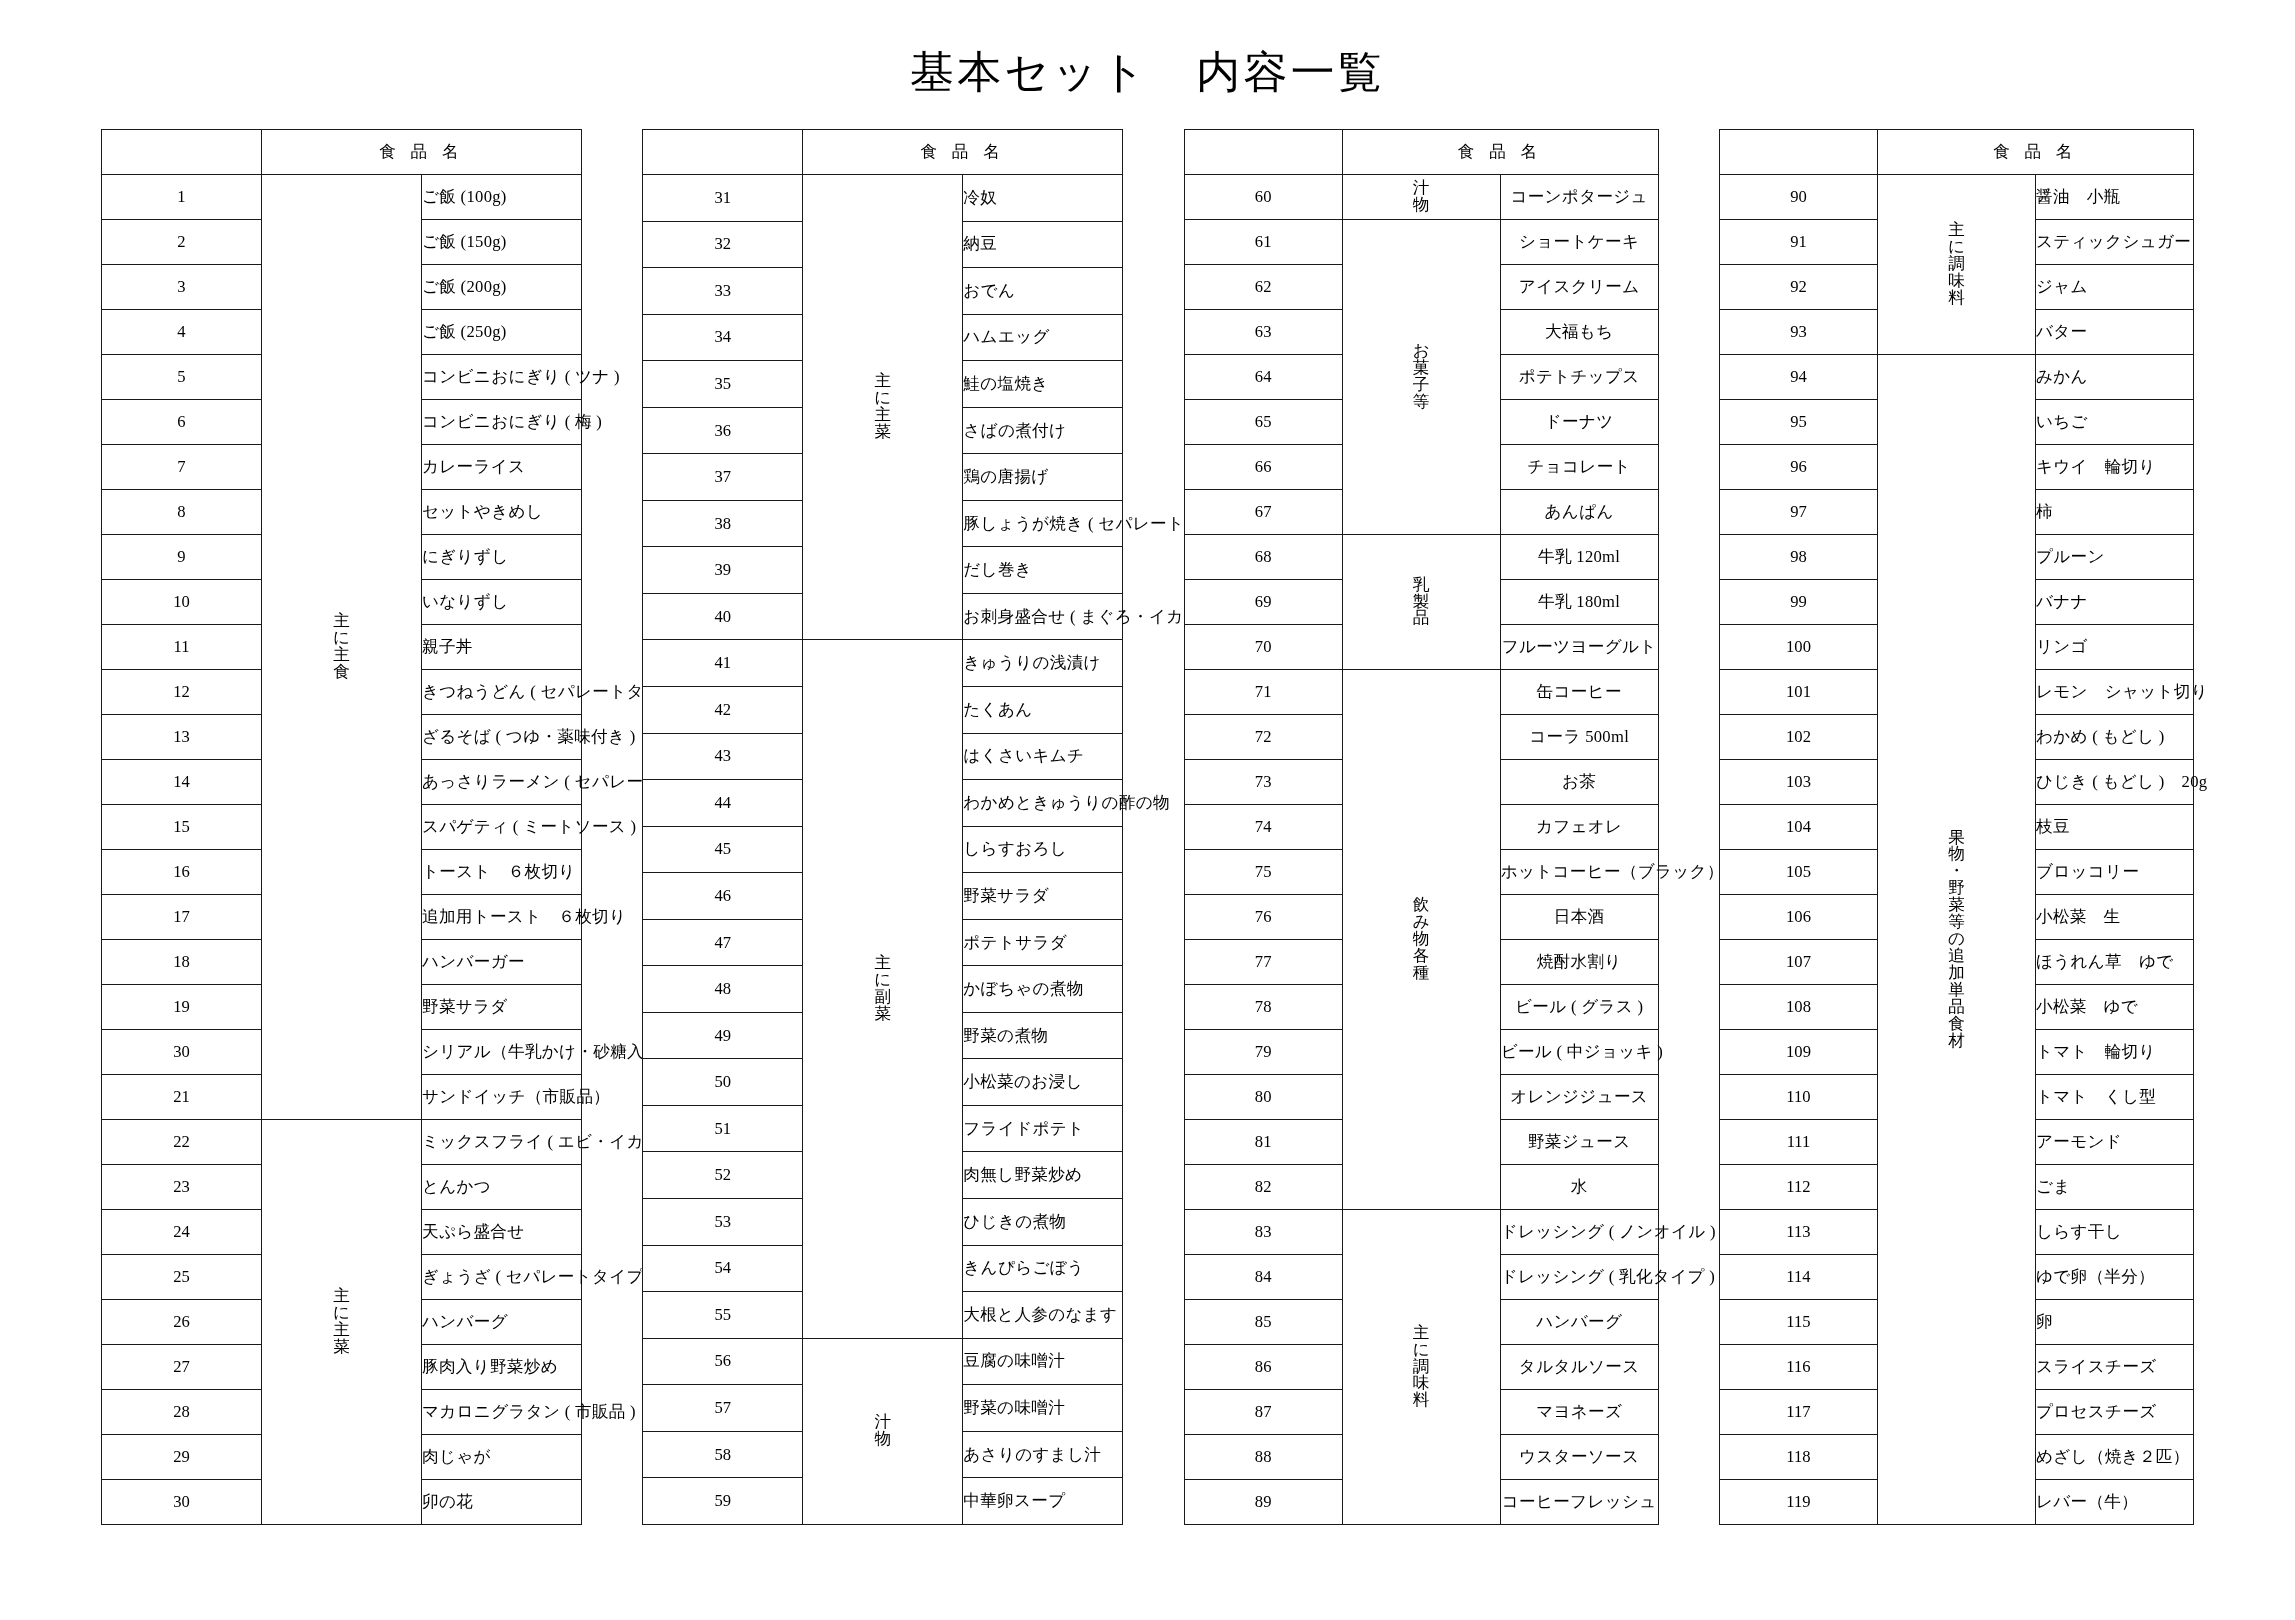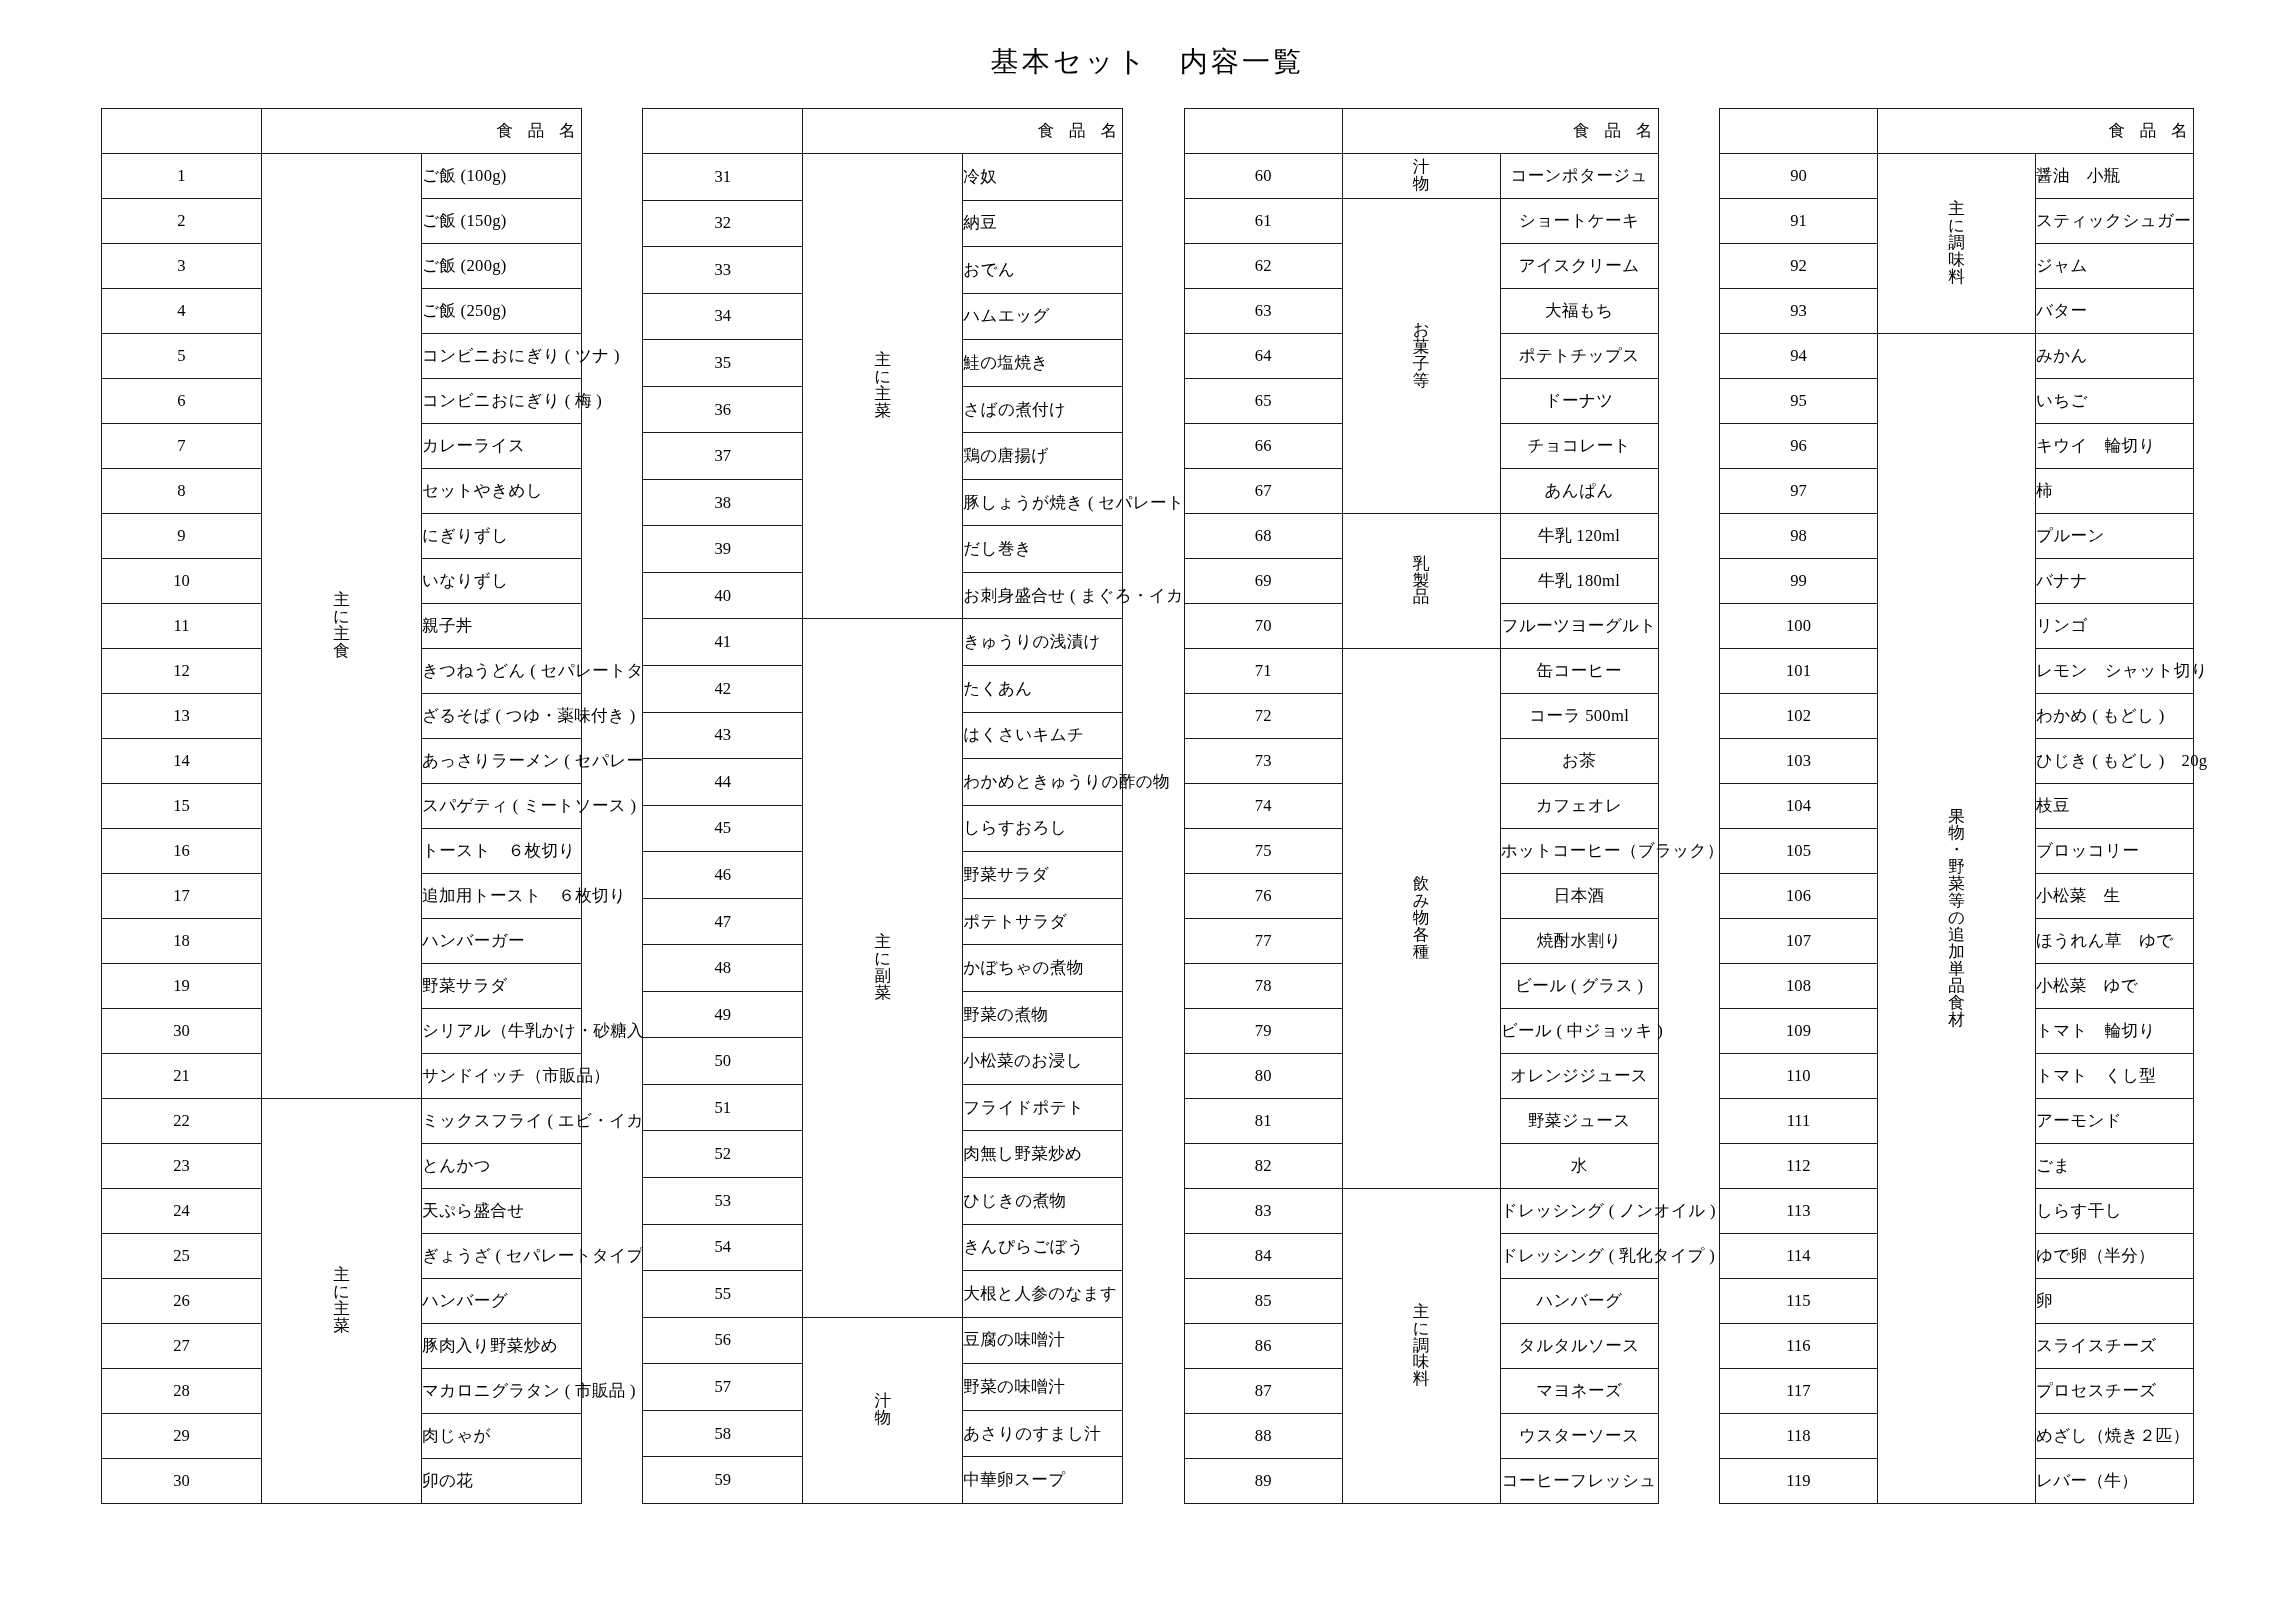--- a/index.html
+++ b/index.html
@@ -17,21 +17,21 @@
   }
   .page {
     width: 2295px;
     height: 1621px;
     position: relative;
     box-sizing: border-box;
     padding: 0;
   }
   .doc-title {
     text-align: center;
-    font-size: 28px;
+    font-size: 44px;
     font-weight: 400;
     letter-spacing: 3.2px;
     margin: 43px 0 0 0;
     font-family: "Liberation Serif", serif;
   }
   .columns {
     display: flex;
     justify-content: space-between;
     padding: 27px 101px 0 101px;
     box-sizing: border-box;
@@ -44,21 +44,21 @@
     border: 1.1px solid #1a1a1a;
     font-weight: 400;
     font-size: 16.6px;
     font-family: "Liberation Serif", serif;
     padding: 0;
     height: 44px;
     vertical-align: middle;
     background: #fff;
   }
   th.hdr {
-    text-align: right;
+    text-align: center;
     font-size: 17.6px;
     letter-spacing: 5.3px;
     height: 46px;
   }
   th.hdr-blank {
     border: 1.1px solid #1a1a1a;
   }
   td.num {
     text-align: center;
     font-size: 16px;

